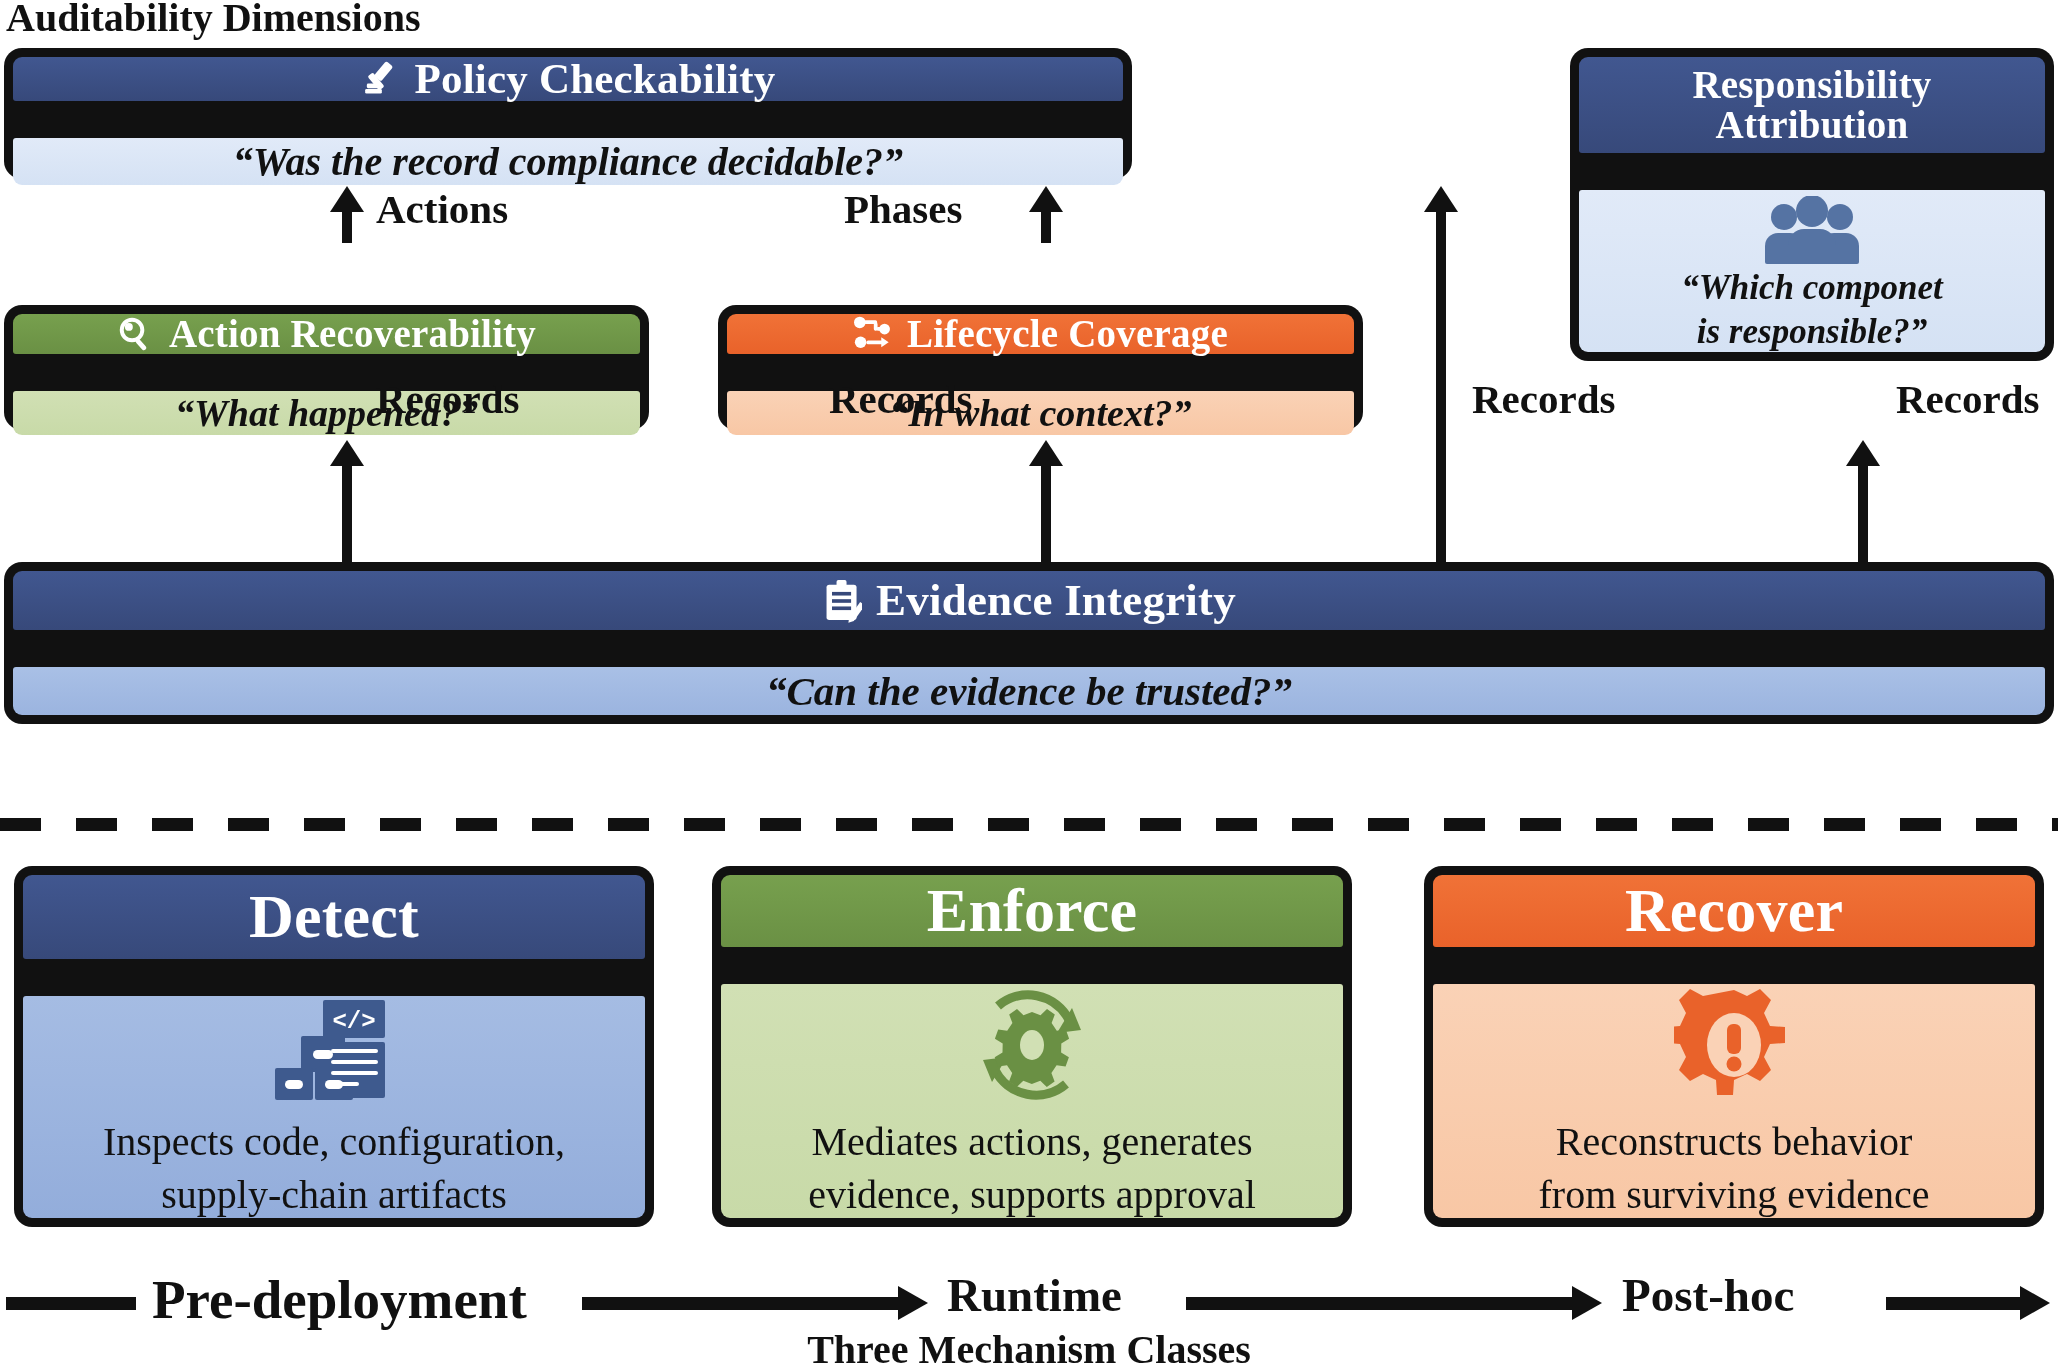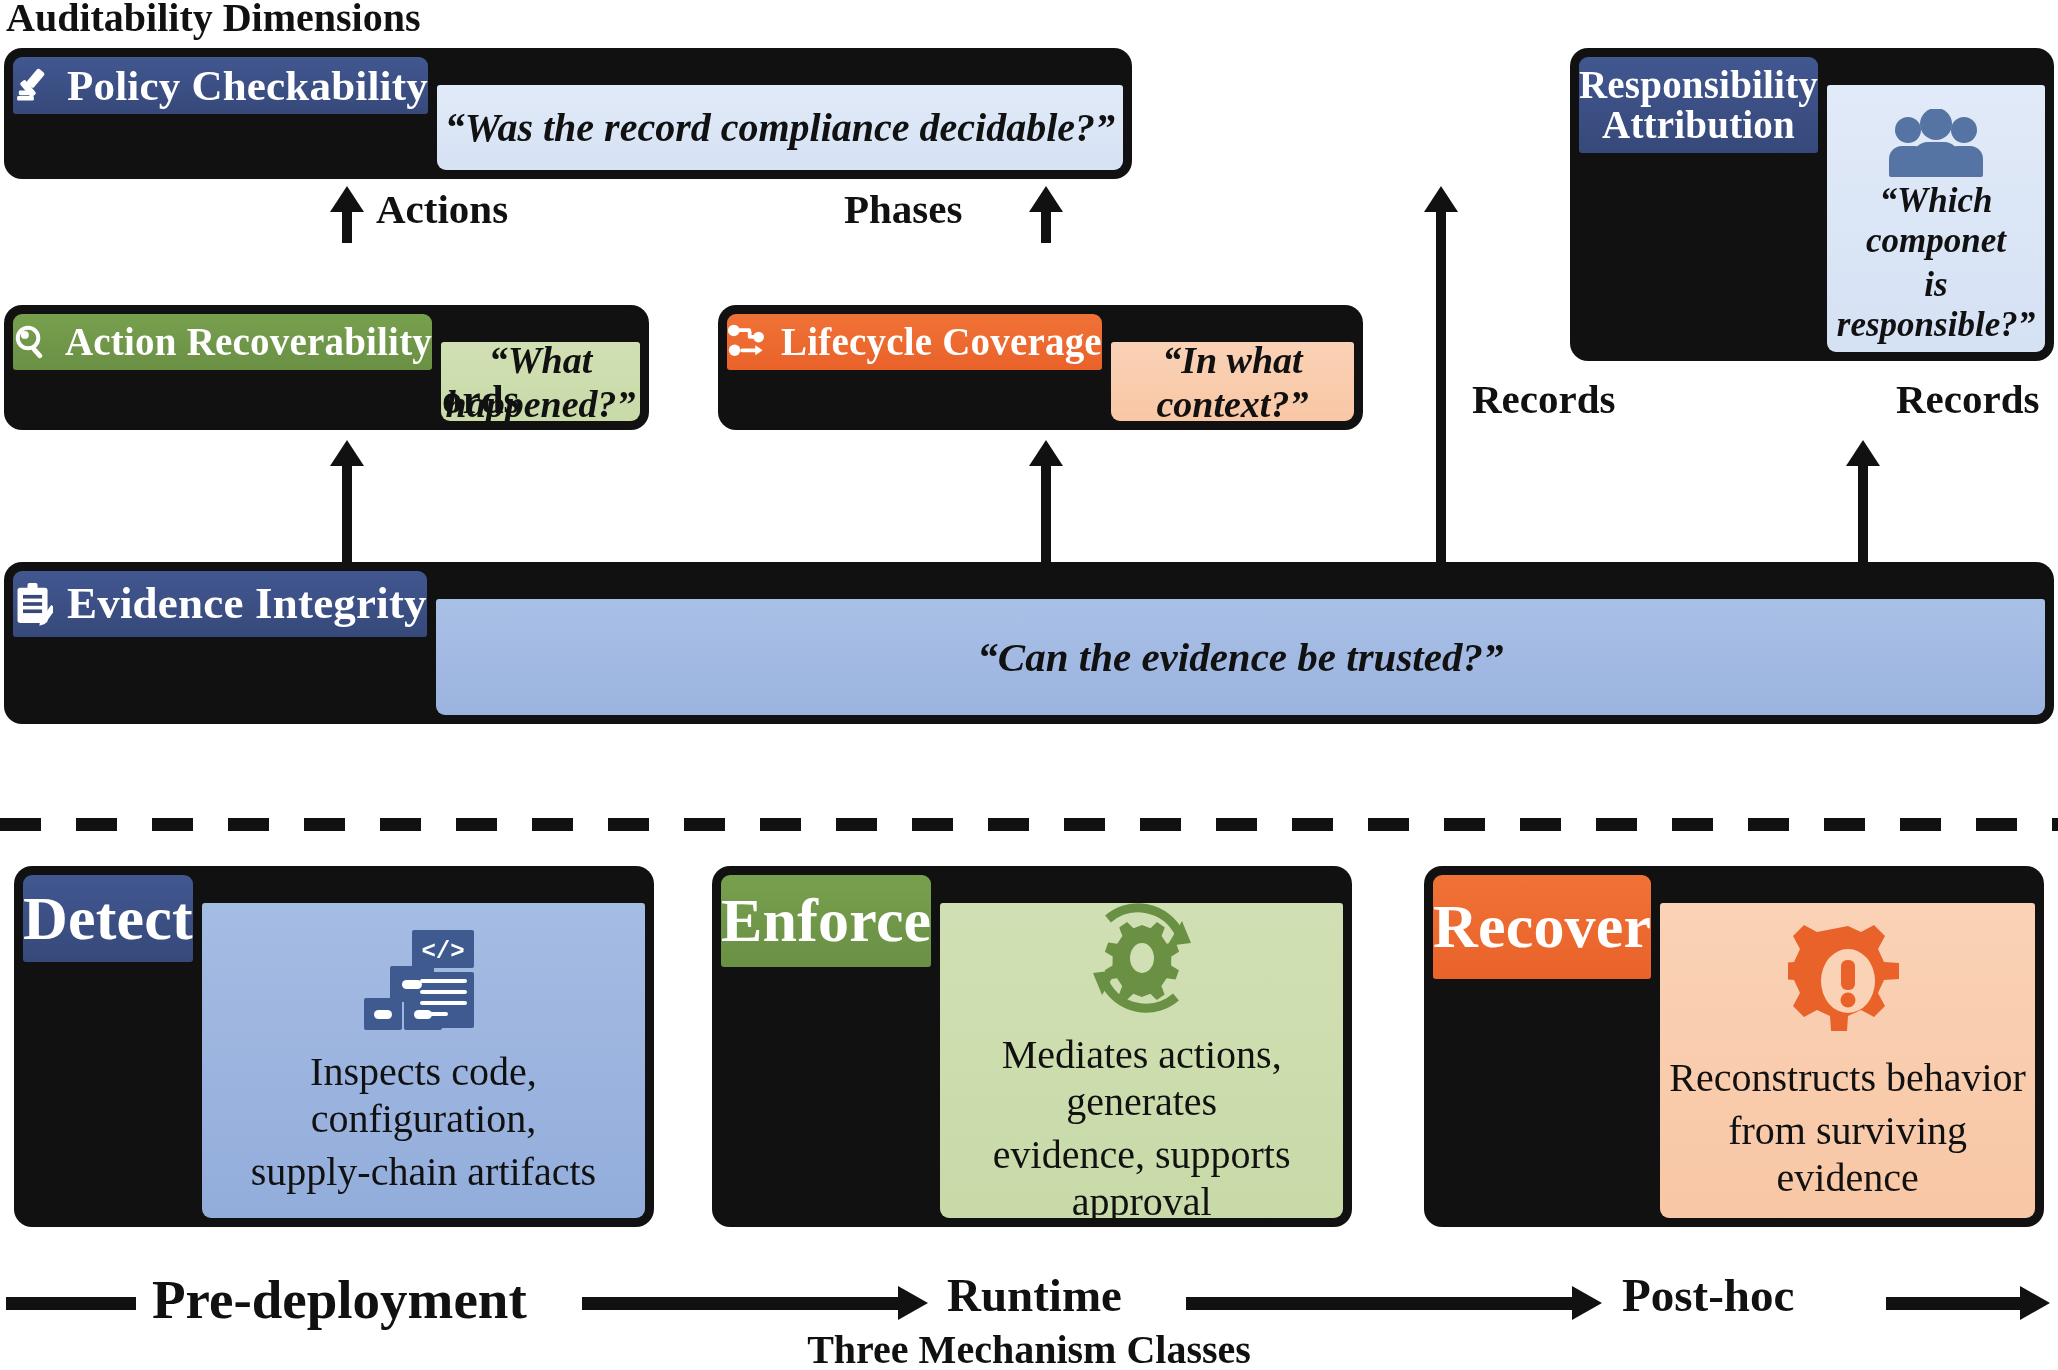--- a/index.html
+++ b/index.html
@@ -10,21 +10,21 @@
   }
   #stage{position:relative;width:2058px;height:1370px;}
 
   
   .card{
     position:absolute;
     background:#111111;
     border-radius:18px;
     padding:9px;
     box-sizing:border-box;
-    display:flex;flex-direction:row;
+    display:flex;flex-direction:column;
     gap:9px;
   }
   .card .hdr{
     border-radius:9px 9px 3px 3px;
     display:flex;align-items:center;justify-content:center;
     gap:14px;
     color:#ffffff;
     font-weight:bold;
     letter-spacing:.2px;
     text-align:center;
@@ -107,21 +107,21 @@
     <div class="body" style="font-size:40px;">
       <div class="quote">“Was the record compliance decidable?”</div>
     </div>
   </div>
 
   <div class="card navy" style="left:1570px;top:48px;width:484px;height:313px;">
     <div class="hdr" style="height:96px;font-size:39px;flex-direction:column;gap:0;">
       <span>Responsibility</span>
       <span>Attribution</span>
     </div>
-    <div class="body" style="font-size:35px;gap:4px;padding-top:16px;">
+    <div class="body" style="font-size:35px;gap:4px;padding-top:6px;">
       <span style="display:inline-flex;">
         <svg width="104" height="68" viewBox="0 0 104 68">
           <g fill="#5573a3">
             <circle cx="24" cy="21" r="13"></circle>
             <path d="M5 66 v-16 a13 13 0 0 1 13-13 h12 a13 13 0 0 1 13 13 v16 a2 2 0 0 1 -2 2 h-34 a2 2 0 0 1 -2 -2z"></path>
             <circle cx="80" cy="21" r="13"></circle>
             <path d="M61 66 v-16 a13 13 0 0 1 13-13 h12 a13 13 0 0 1 13 13 v16 a2 2 0 0 1 -2 2 h-34 a2 2 0 0 1 -2 -2z"></path>
             <circle cx="52" cy="15" r="16"></circle>
             <path d="M28 68 v-19 a16 16 0 0 1 16-16 h16 a16 16 0 0 1 16 16 v19z"></path>
           </g>

